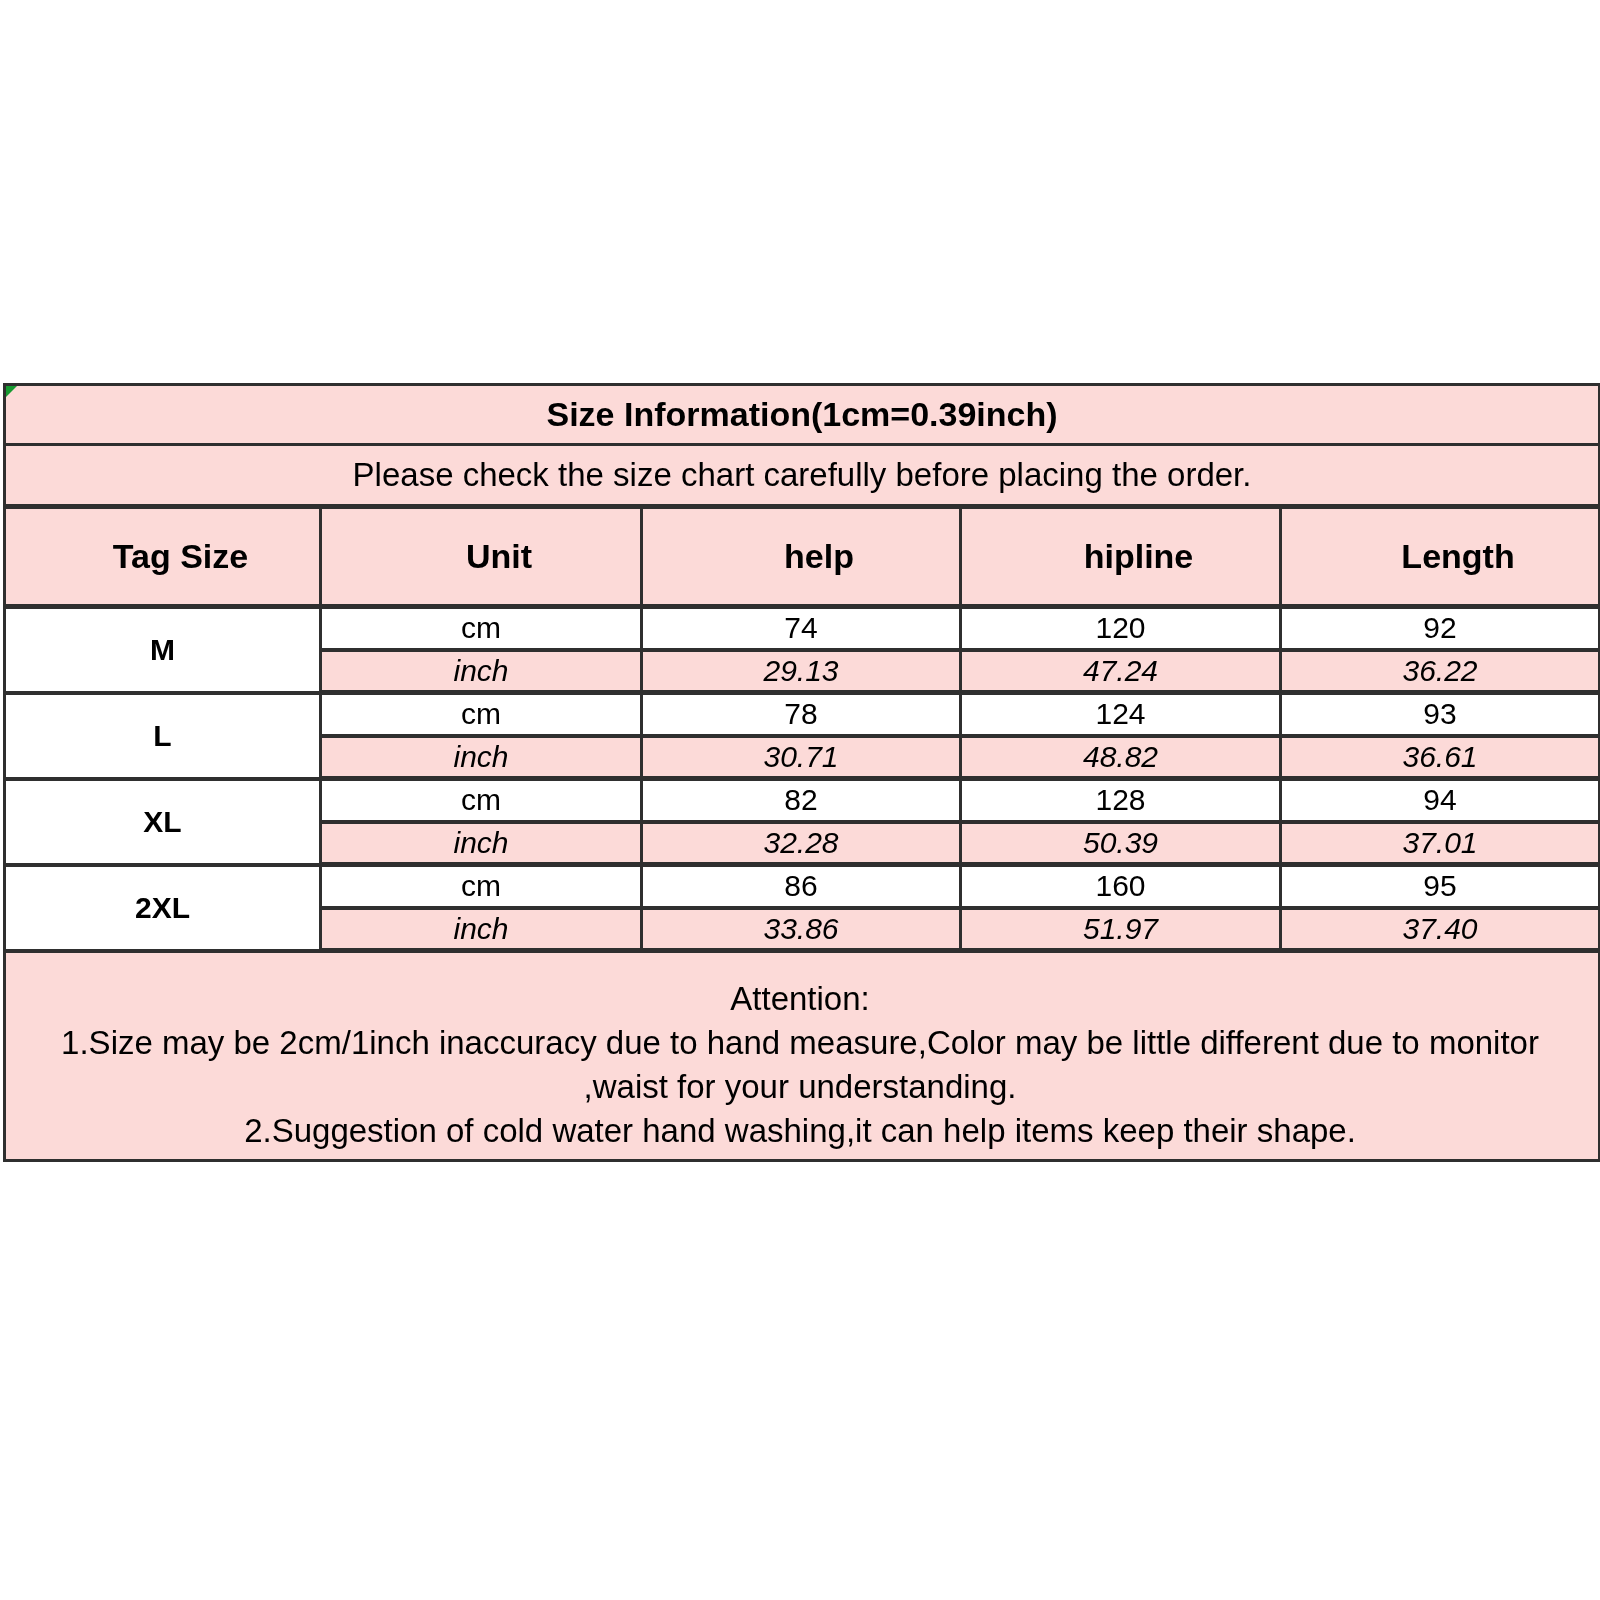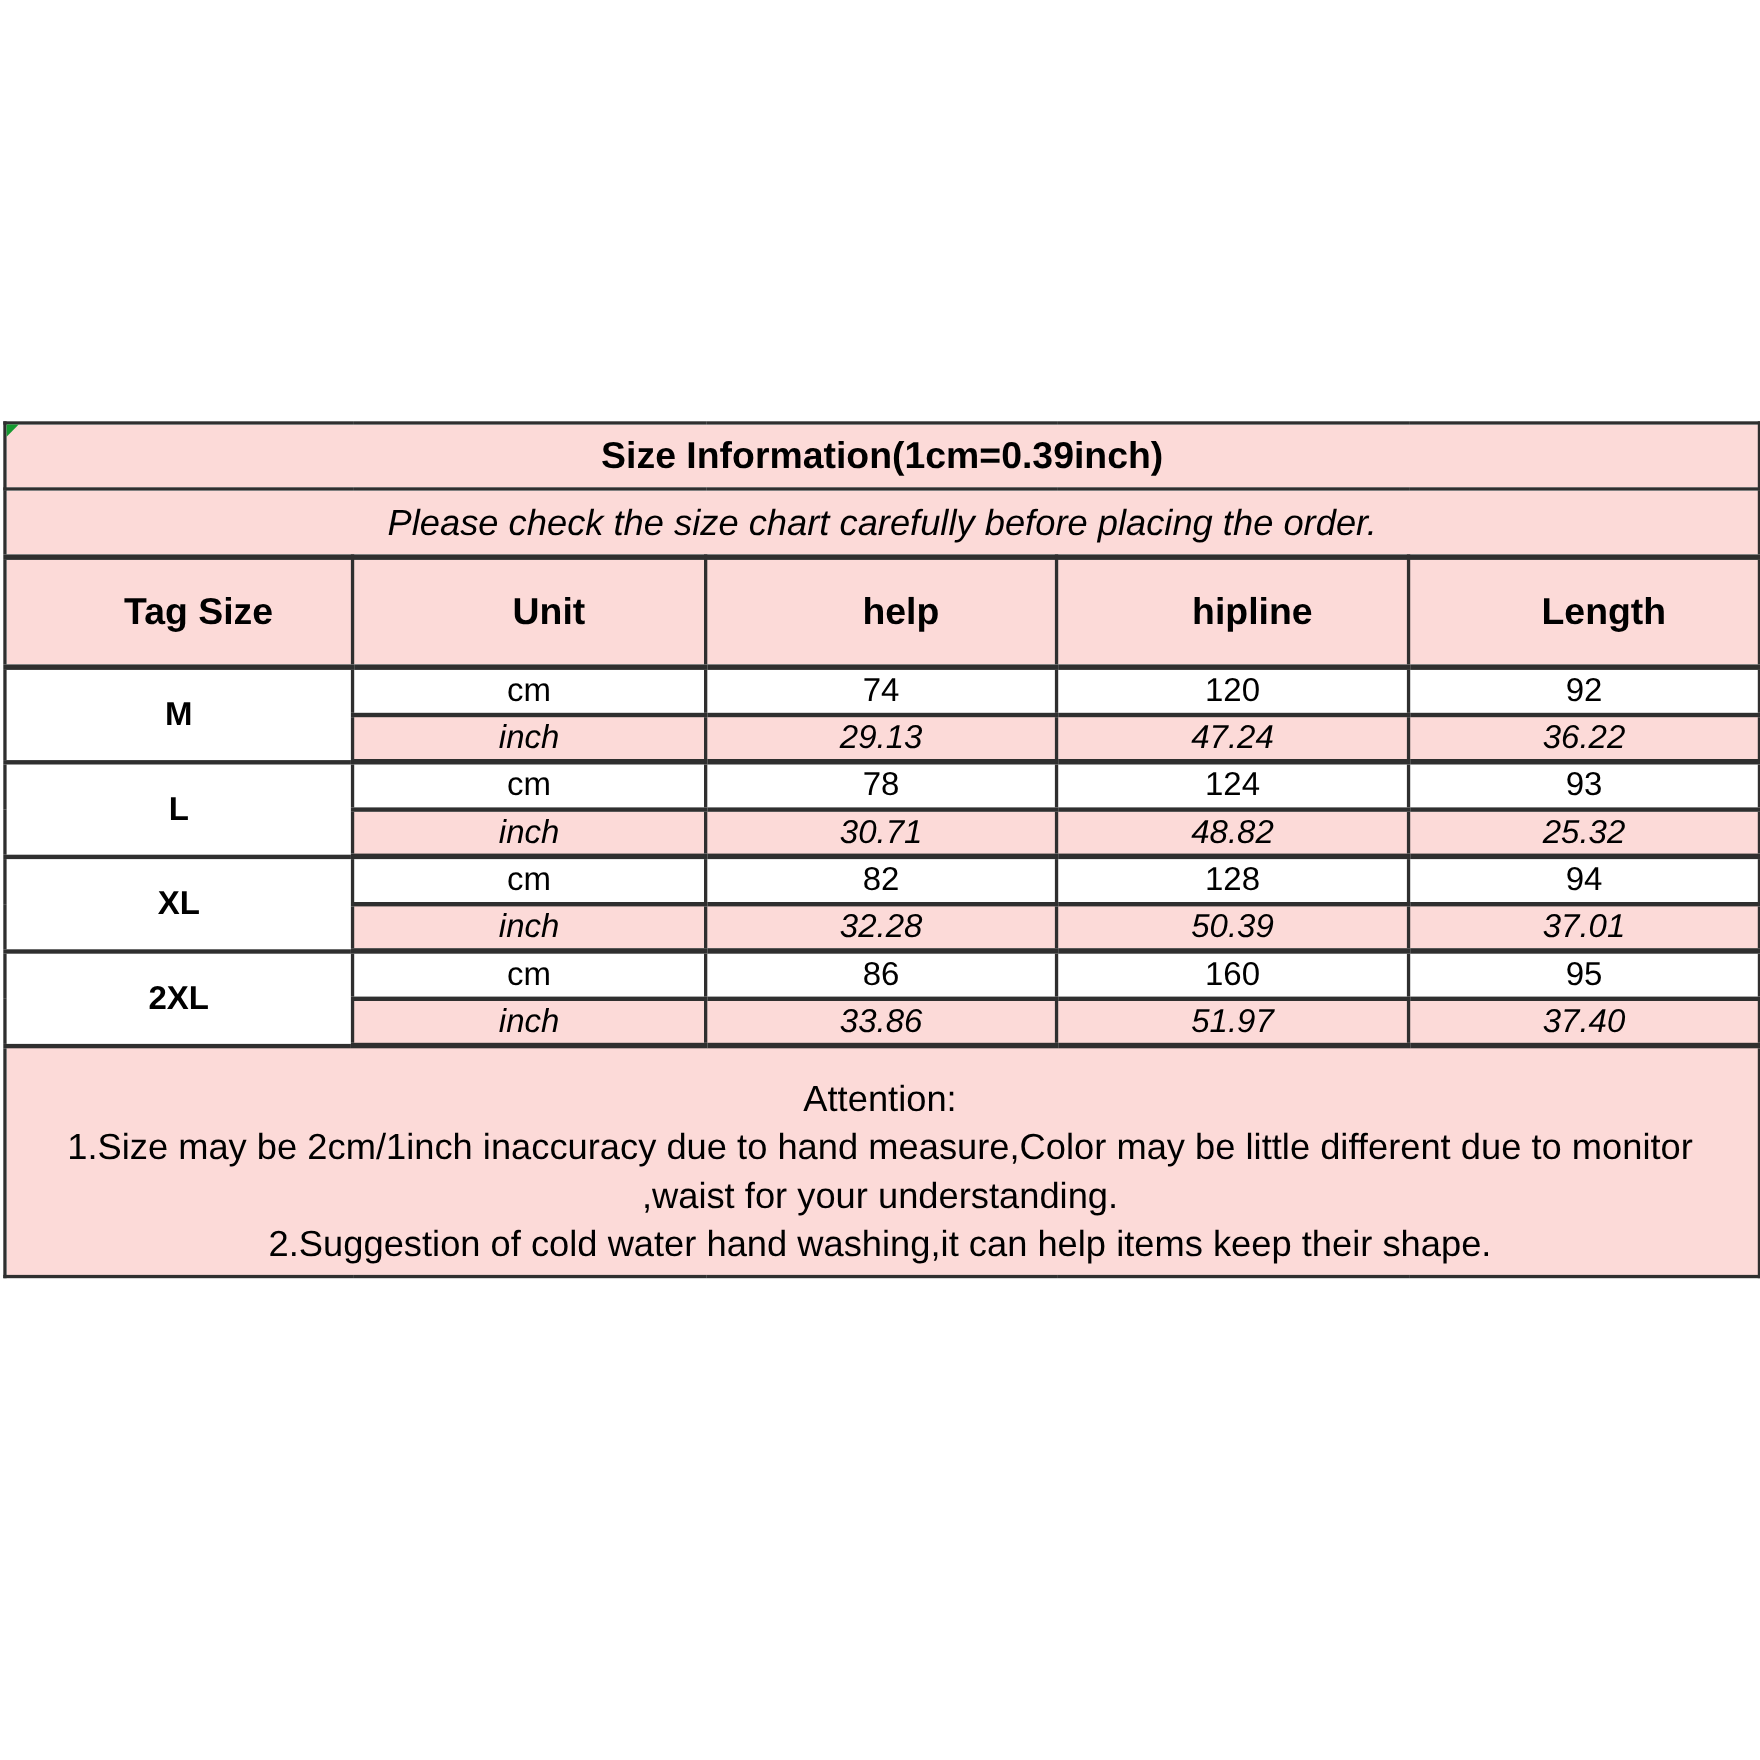--- a/index.html
+++ b/index.html
@@ -34,21 +34,20 @@
     height: 60px;
     background: #fcdad8;
     font-weight: 700;
     font-size: 34px;
   }
   .subtitle-cell {
     height: 62px;
     background: #fcdad8;
     font-size: 33px;
     border-bottom-width: 5px;
-    font-style: italic;
   }
   .header-row td {
     height: 100px;
     background: #fcdad8;
     font-weight: 700;
     font-size: 34px;
     border-bottom-width: 5px;
     padding-left: 36px;
   }
   .cm-row td {
@@ -141,21 +140,21 @@
         <td rowspan="2" class="tag-cell">L</td>
         <td class="unit-cell">cm</td>
         <td>78</td>
         <td>124</td>
         <td>93</td>
       </tr>
       <tr class="inch-row">
         <td class="unit-cell">inch</td>
         <td>30.71</td>
         <td>48.82</td>
-        <td>25.32</td>
+        <td>36.61</td>
       </tr>
 
       <tr class="cm-row">
         <td rowspan="2" class="tag-cell">XL</td>
         <td class="unit-cell">cm</td>
         <td>82</td>
         <td>128</td>
         <td>94</td>
       </tr>
       <tr class="inch-row">

